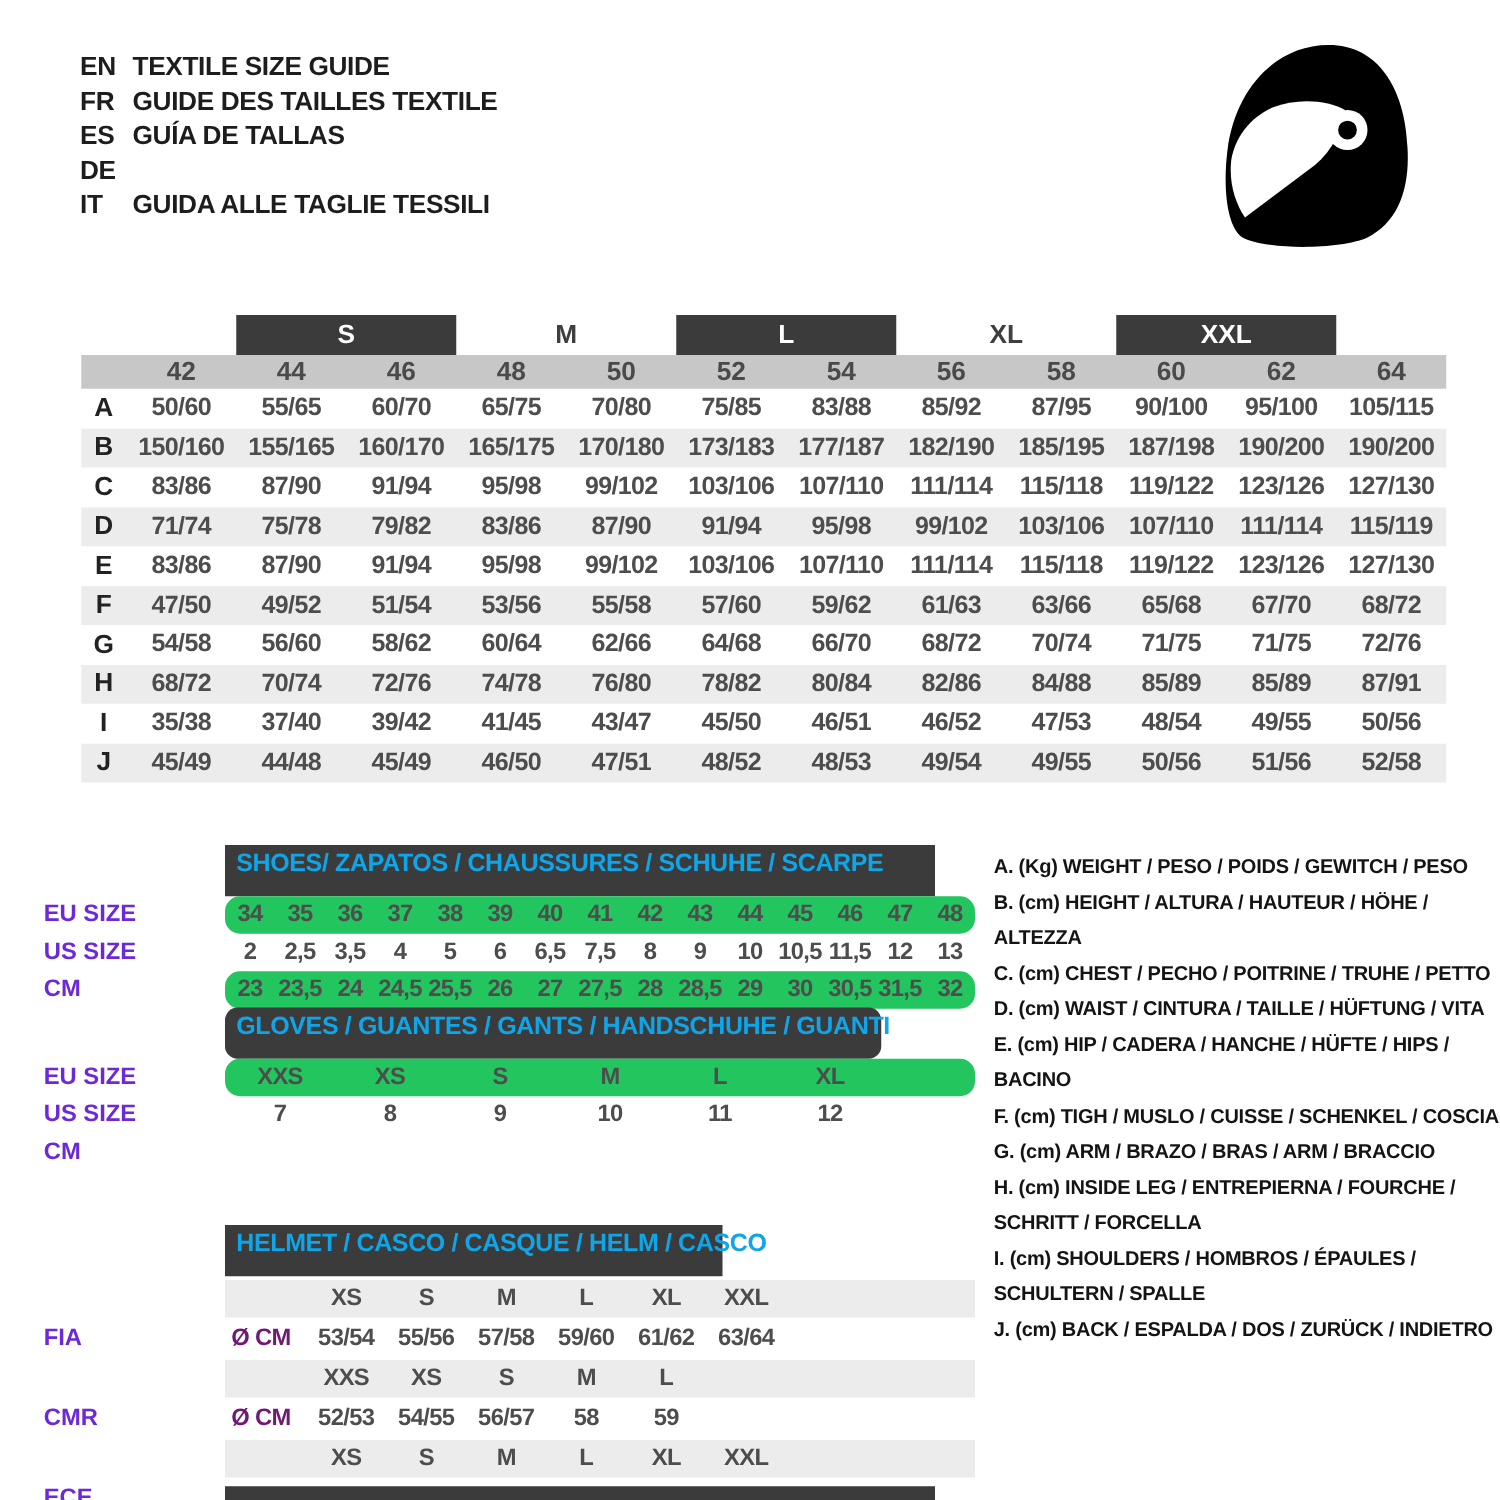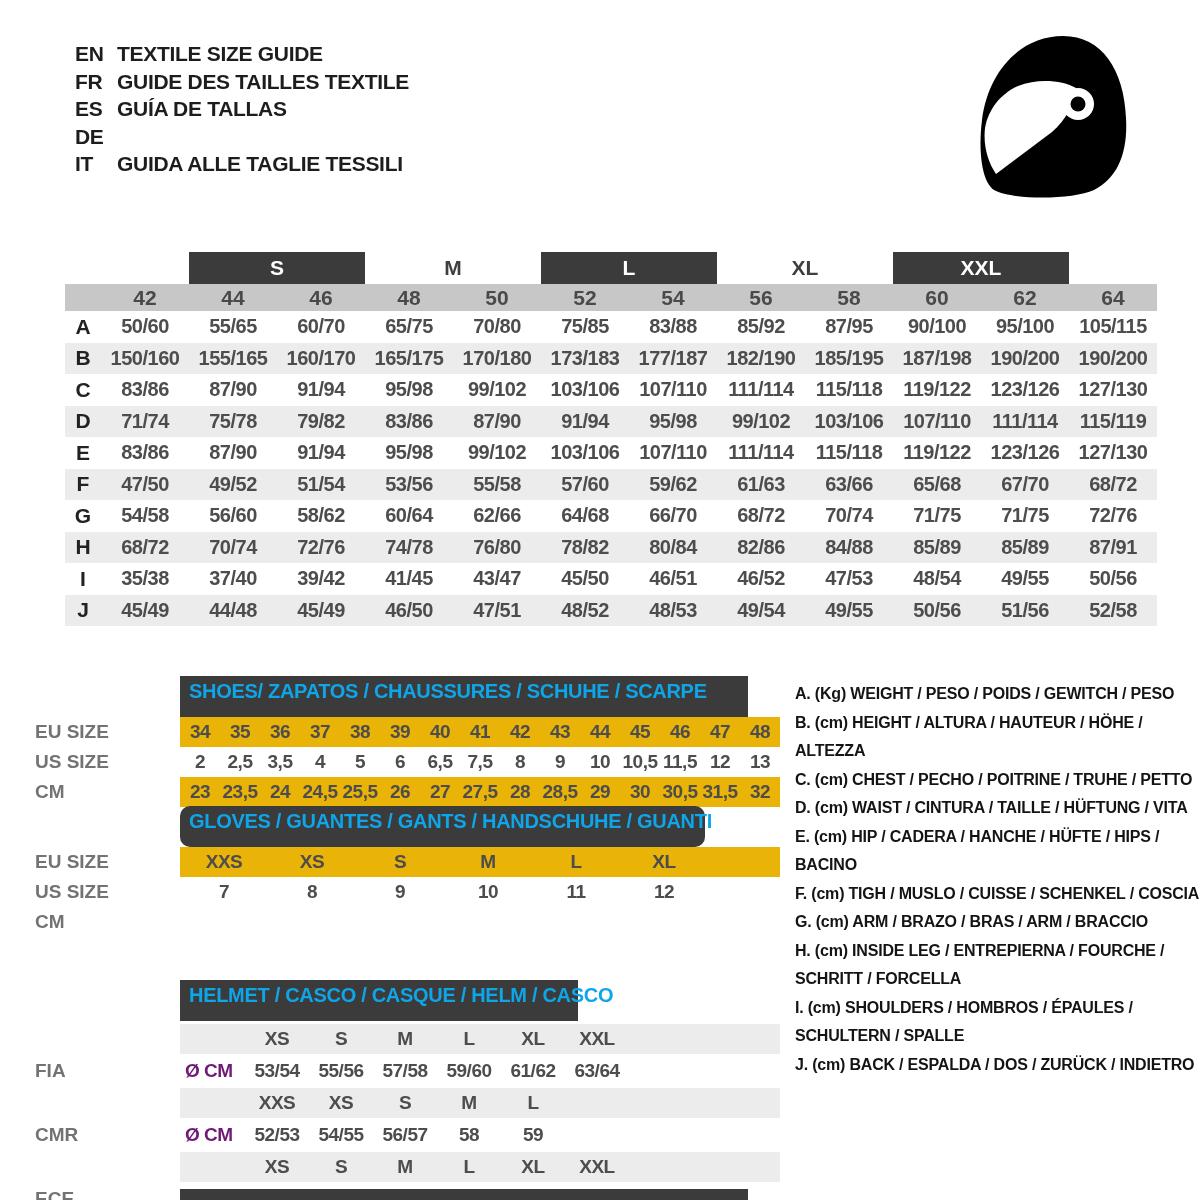--- a/index.html
+++ b/index.html
@@ -4,21 +4,21 @@
 <style>
   * { margin:0; padding:0; box-sizing:border-box; }
   html,body { width:1200px; height:1200px; background:#fff; }
   body {
     position:relative; overflow:hidden;
     font-family:"Liberation Sans","DejaVu Sans",sans-serif;
     font-weight:700; color:#1d1d1d;
     -webkit-font-smoothing:antialiased;
   }
   
-  .langs { position:absolute; left:75px; top:40px; }
+  .langs { position:absolute; left:64px; top:40px; }
   .lang-row { display:flex; line-height:27.5px; font-size:21px; letter-spacing:-0.3px; }
   .lang-code { width:42px; }
   .helmet-icon { position:absolute; left:968px; top:28px; width:170px; height:182px; }
 
   
   .main-table { position:absolute; left:65px; top:252px; width:1092px; }
   .size-groups { display:grid; grid-template-columns:repeat(12,1fr); padding-left:36px; height:32px; }
   .grp { display:flex; align-items:center; justify-content:center; font-size:21px; }
   .size-groups .grp:nth-child(1){ grid-column:2/4; }
   .size-groups .grp:nth-child(2){ grid-column:4/6; }
@@ -45,27 +45,27 @@
   .gloves { top:806px; }
   .helmet-tbl { top:980px; }
   .bar { margin-left:180px; height:41px; background:#3b3b3b; color:#0ea5e9;
          font-size:20px; line-height:30px; padding-left:9px; letter-spacing:-0.3px;
          white-space:nowrap; }
   .shoes .bar { width:568px; }
   .gloves .bar { width:525px;border-radius:10px; }
   .helmet-tbl .bar { width:398px; }
   .srow { display:grid; grid-template-columns:180px 600px; height:30px; }
   .srow:first-of-type { margin-top:3px; }
-  .slabel { padding-left:35px; display:flex; align-items:center; font-size:19px; color:#737373; }
+  .slabel { padding-left:35px; display:flex; align-items:center; font-size:19px; color:#6d28d9; }
   .cells { display:grid; height:30px; }
   .c15 { grid-template-columns:repeat(15,1fr); }
   .c6  { grid-template-columns:repeat(6,88px); }
   .cells .cell { display:flex; align-items:center; justify-content:center;
                  font-size:19px; color:#4d4d4d; letter-spacing:-0.5px; white-space:nowrap; }
-  .srow.g .cells { background:#eab308; }
+  .srow.g .cells { background:#22c55e;border-radius:12px; }
 
   .hsec .hrow { display:grid; grid-template-columns:180px 600px; height:30px; margin-top:2px; }
   .hsec:first-of-type .hrow:first-child { margin-top:3px; }
   .rowbody { display:grid; grid-template-columns:65px repeat(6,64px) 1fr; }
   .hrow.sz .rowbody { background:#ececec; }
   .rowbody .unit, .rowbody .cellh { display:flex; align-items:center; justify-content:center;
                  font-size:19px; color:#4d4d4d; letter-spacing:-0.5px; white-space:nowrap; }
   .rowbody .unit { justify-content:flex-start; padding-left:5px; color:#701a75; }
 
   

